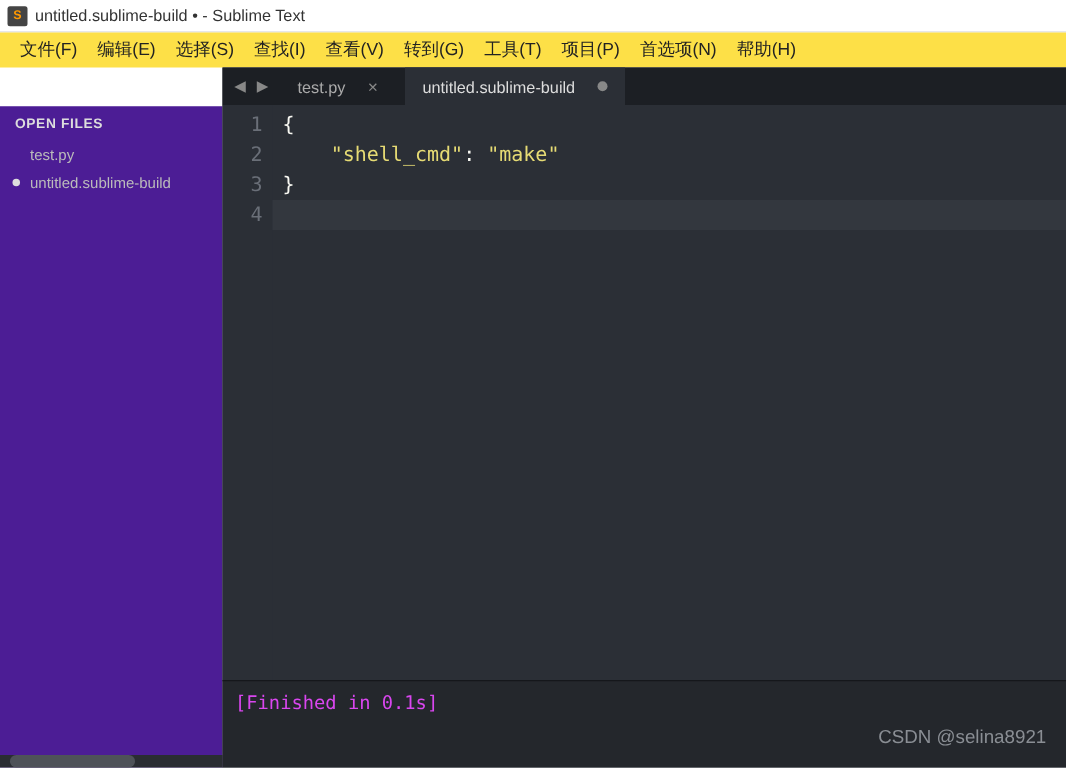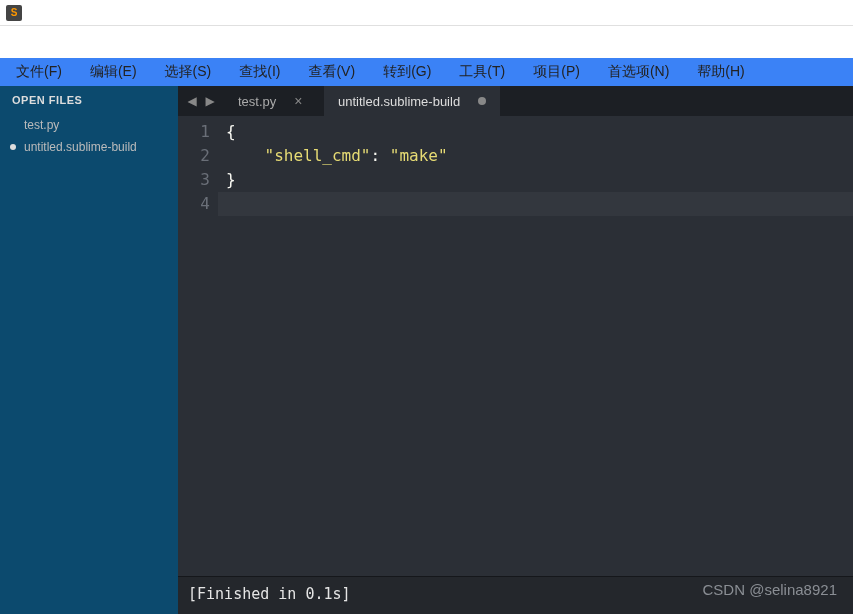--- a/index.html
+++ b/index.html
@@ -2,26 +2,26 @@
 <html><head>
   <meta charset="utf-8">
   <style>
     * { margin: 0; padding: 0; box-sizing: border-box; }
     body { font-family: "Microsoft YaHei", sans-serif; font-size: 13px; background: #fff; overflow: hidden; width: 853px; height: 614px; }
     
     .titlebar { height: 26px; background: #fff; display: flex; align-items: center; padding: 0 6px; border-bottom: 1px solid #e0e0e0; }
     .app-icon { width: 16px; height: 16px; background: #444; display: inline-flex; align-items: center; justify-content: center; color: #ff9800; font-size: 10px; font-weight: bold; margin-right: 6px; border-radius: 2px; }
     .title-text { color: #333; font-size: 13px; }
     
-    .menubar { height: 28px; background: #3b82f6; display: flex; align-items: center; padding: 0 8px; gap: 12px; margin-top: 32px; }
+    .menubar { height: 28px; background: #fde047; display: flex; align-items: center; padding: 0 8px; gap: 0; }
     .menu-item { padding: 2px 8px; color: #222; font-size: 14px; cursor: pointer; }
     
     .main-area { display: flex; height: calc(100% - 26px - 28px); }
     
-    .sidebar { width: 178px; background: #0c4a6e; color: #ccc; display: flex; flex-direction: column; }
+    .sidebar { width: 178px; background: #4c1d95; color: #ccc; display: flex; flex-direction: column; margin-top: 31px; }
     .sidebar-header { padding: 8px 12px; font-size: 11px; font-weight: bold; color: #ddd; letter-spacing: 0.5px; }
     .sidebar-files { flex: 1; }
     .sidebar-file { padding: 4px 12px 4px 24px; font-size: 12px; color: #bbb; cursor: pointer; white-space: nowrap; overflow: hidden; text-overflow: ellipsis; position: relative; }
     .sidebar-file.modified::before { content: ""; position: absolute; left: 10px; top: 50%; transform: translateY(-50%); width: 6px; height: 6px; background: #ddd; border-radius: 50%; }
     .sidebar-scrollbar { height: 10px; background: #2a2d32; }
     .sidebar-thumb { width: 100px; height: 100%; background: #4e5258; border-radius: 5px; margin-left: 8px; }
     
     .editor-area { flex: 1; display: flex; flex-direction: column; background: #2b2f36; min-width: 0; }
     .tabbar { height: 30px; background: #1c1f24; display: flex; align-items: stretch; }
     .navbtns { display: flex; align-items: center; padding: 0 6px; gap: 2px; }
@@ -34,29 +34,30 @@
     .code-area { flex: 1; display: flex; font-family: Consolas, monospace; font-size: 16px; }
     .gutter { width: 40px; background: #2b2f36; color: #6a6f78; text-align: right; padding: 4px 8px 4px 0; user-select: none; }
     .gutter div { height: 24px; line-height: 24px; }
     .code { flex: 1; padding: 4px 0; color: #f8f8f2; }
     .code-line { height: 24px; line-height: 24px; padding-left: 8px; white-space: pre; }
     .code-line.cursor-line { background: #33373e; }
     .punct { color: #f8f8f2; }
     .key { color: #e6db74; }
     .string { color: #e6db74; }
     
-    .console { border-top: 1px solid #15171b; background: #24272c; color: #e5e5e5; font-family: Consolas, monospace; font-size: 15px; padding: 8px 10px; height: 70px; }
+    .console { border-top: 1px solid #15171b; background: #24272c; color: #d946ef; font-family: Consolas, monospace; font-size: 15px; padding: 8px 10px; height: 70px; }
     
     .watermark { position: absolute; right: 16px; bottom: 16px; color: #8a8e94; font-size: 15px; pointer-events: none; }
   </style>
 </head>
 <body>
 
 <div class="titlebar">
   <span class="app-icon">S</span>
+  <span class="title-text">untitled.sublime-build • - Sublime Text</span>
 </div>
 
 <div class="menubar" id="menubar">
     <div class="menu-item">文件(F)</div>
     <div class="menu-item">编辑(E)</div>
     <div class="menu-item">选择(S)</div>
     <div class="menu-item">查找(I)</div>
     <div class="menu-item">查看(V)</div>
     <div class="menu-item">转到(G)</div>
     <div class="menu-item">工具(T)</div>

